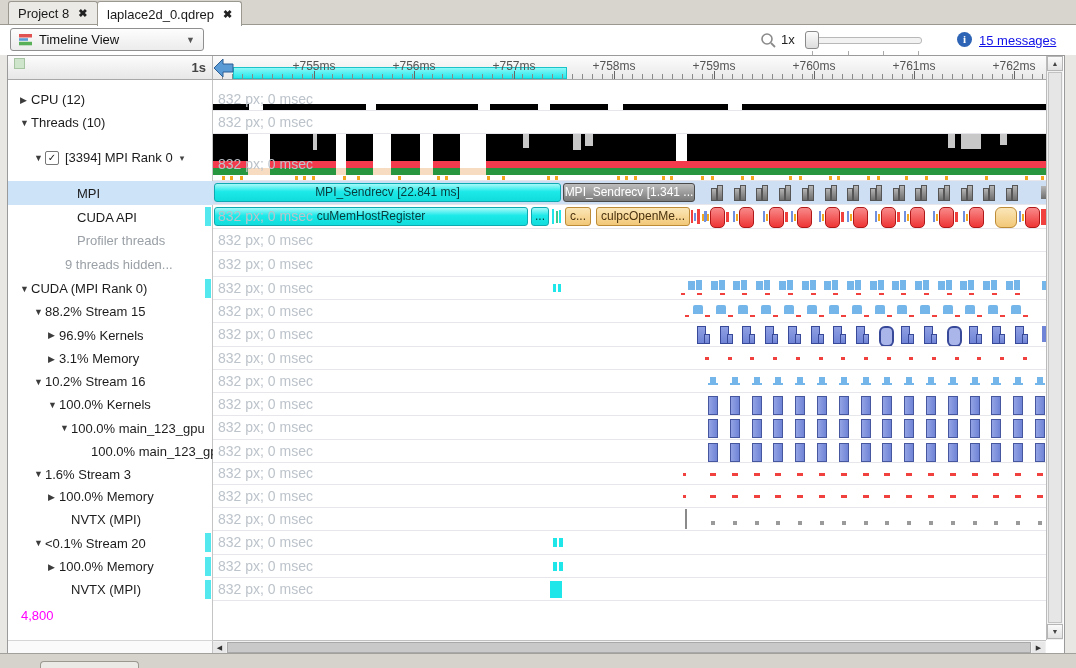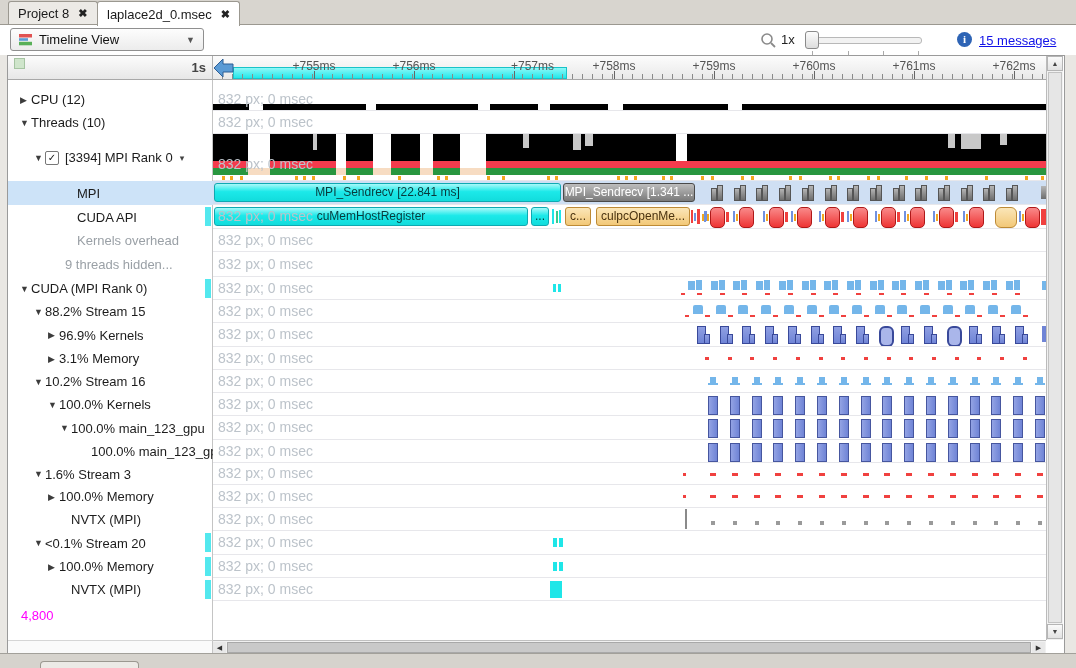--- a/index.html
+++ b/index.html
@@ -60,21 +60,21 @@
 <body>
 
 <div class="screen">
 
   <div class="tabbar" id="tabbar">
       <div class="tab" style="left: 8px;">
         <span>Project 8</span>
         <span class="close">✖</span>
       </div>
       <div class="tab active" style="left: 97px;">
-        <span>laplace2d_0.msec</span>
+        <span>laplace2d_0.qdrep</span>
         <span class="close">✖</span>
       </div>
     </div>
 
   <div class="toolbar">
     <div class="viewsel">
       <svg width="13" height="13" style="margin-right:7px;flex:none">
         <rect x="0" y="1" width="13" height="3.5" fill="#e05252"></rect>
         <rect x="0" y="5.2" width="9" height="2.6" fill="#5b9bd5"></rect>
         <rect x="0" y="8.8" width="13" height="3.5" fill="#58b058"></rect>
@@ -105,21 +105,21 @@
     <div class="ruler" id="ruler">
       <div class="sel"></div>
       <div class="minor"></div>
       <svg class="abs" style="left:1px;top:2px;z-index:2" width="20" height="20">
         <polygon points="19,6 9,6 9,1 0,10 9,19 9,14 19,14" fill="#5b9bd5" stroke="#2d5e96" stroke-width="1"></polygon>
       </svg>
     <div class="ticklab" style="left: 61px;">+755ms</div>
         <div class="major" style="left: 101px;"></div>
         <div class="ticklab" style="left: 161px;">+756ms</div>
         <div class="major" style="left: 201px;"></div>
-        <div class="ticklab" style="left: 261px; text-align: right;">+757ms</div>
+        <div class="ticklab" style="left: 261px;">+757ms</div>
         <div class="major" style="left: 301px;"></div>
         <div class="ticklab" style="left: 361px;">+758ms</div>
         <div class="major" style="left: 401px;"></div>
         <div class="ticklab" style="left: 461px;">+759ms</div>
         <div class="major" style="left: 501px;"></div>
         <div class="ticklab" style="left: 561px;">+760ms</div>
         <div class="major" style="left: 601px;"></div>
         <div class="ticklab" style="left: 661px;">+761ms</div>
         <div class="major" style="left: 701px;"></div>
         <div class="ticklab" style="left: 761px;">+762ms</div>
@@ -146,21 +146,21 @@
             <span class="expander"></span>
             <span>MPI</span>
           </div>
           <div class="srow" style="top: 125px; height: 24px; padding-left: 58px;">
             <span class="expander"></span>
             <span>CUDA API</span>
           </div>
           <div class="abs" style="right: 1px; top: 127px; width: 6px; height: 19px; background: rgb(83, 232, 238);"></div>
           <div class="srow muted" style="top: 149px; height: 23px; padding-left: 58px;">
             <span class="expander"></span>
-            <span>Kernels overhead</span>
+            <span>Profiler threads</span>
           </div>
           <div class="srow muted" style="top: 172px; height: 25px; padding-left: 46px;">
             <span class="expander"></span>
             <span>9 threads hidden...</span>
             <span style="position: absolute; right: 20px; color: rgb(224, 92, 92); font-size: 11px;">➖</span>
             <span style="position: absolute; right: 3px; color: rgb(60, 176, 67); font-size: 12px;">➕</span>
           </div>
           <div class="srow" style="top: 197px; height: 23px; padding-left: 12px;">
             <span class="expander">▼</span>
             <span>CUDA (MPI Rank 0)</span>

